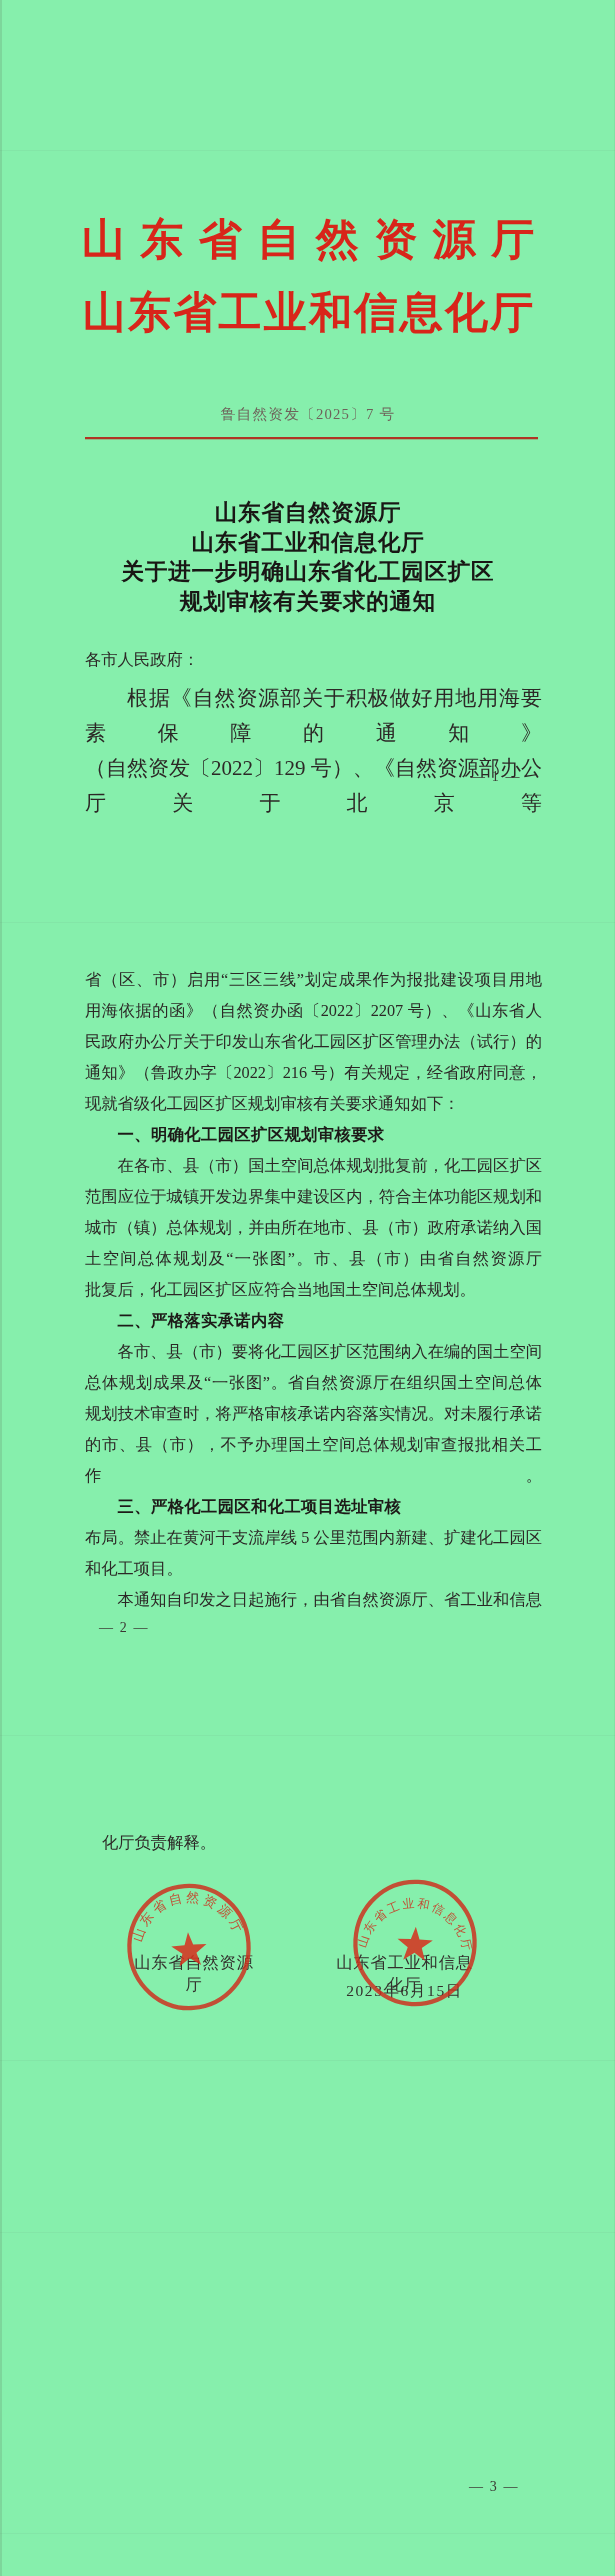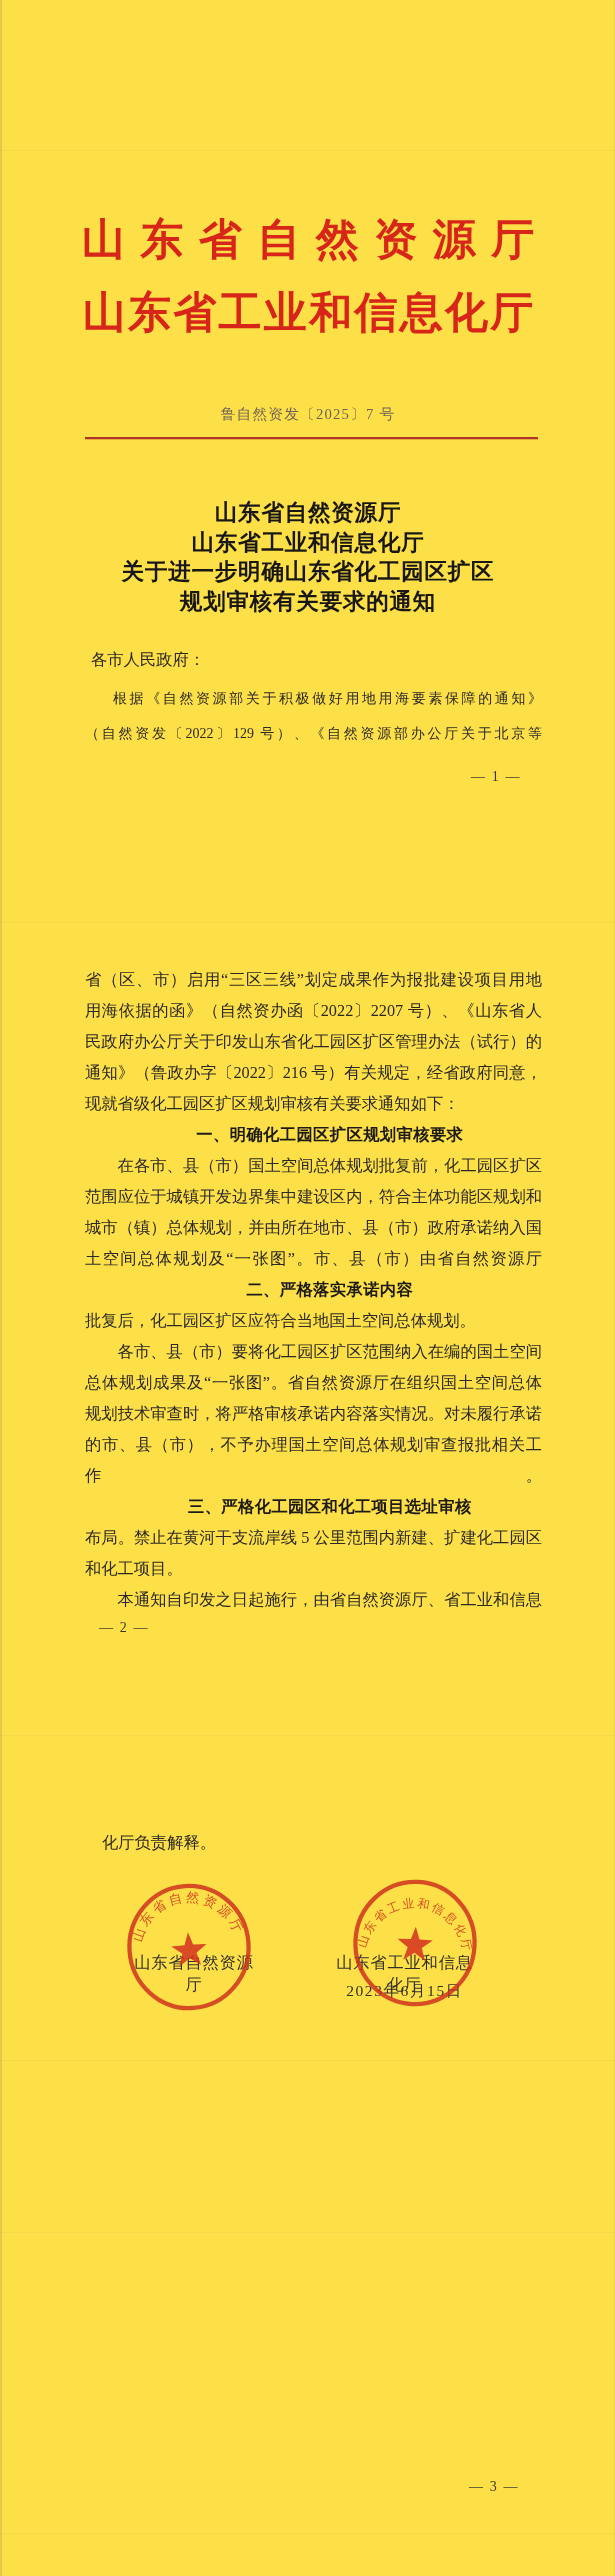--- a/index.html
+++ b/index.html
@@ -1,19 +1,19 @@
 <!DOCTYPE html>
 <html lang="zh" style="font-size:12.4px"><head>
 <meta charset="utf-8">
 <style>
   html,body{margin:0;padding:0;background:#ffffff;}
   .doc{
     position:relative;
     width:616px;height:2576px;
-    background:#fde047;
+    background:#86efac;
     overflow:hidden;
     font-family:"Liberation Serif","DejaVu Serif",serif;
     color:#2f2b28;
   }
   
   .edge{position:absolute;top:0;bottom:0;width:2.3px;}
   .edge-l{left:0;background:rgba(70,62,55,.14);}
   .edge-r{right:0;background:rgba(70,62,55,.07);}
   .scanline{position:absolute;left:0;right:0;height:0.8px;background:rgba(80,75,70,.05);}
 
@@ -27,31 +27,31 @@
     font-size:14.7px;letter-spacing:1.2px;color:#6e625a;}
 
   .redrule{position:absolute;top:437px;left:85px;width:453px;height:2.3px;
     background:#b03524;box-shadow:0 0.8px 0 rgba(176,53,36,.35);}
 
   
   .doctitle{position:absolute;top:498px;left:0;width:100%;text-align:center;
     font-size:22.5px;font-weight:bold;color:#191715;line-height:29.5px;letter-spacing:0.8px;}
 
   
-  .salutation{position:absolute;top:648px;left:91px;width:457px;
+  .salutation{position:absolute;top:648px;left:85px;width:457px;
     font-size:16.3px;line-height:23px;color:#2c2826;}
   .p1body{position:absolute;top:681px;left:85px;width:457px;
-    font-size:14px;line-height:35px;color:#2c2826;}
+    font-size:21px;line-height:35px;color:#2c2826;}
   .p2body{position:absolute;top:964px;left:85px;width:457px;
     font-size:16.3px;line-height:31px;color:#2c2826;}
   .ln{white-space:nowrap;}
   .jf{white-space:normal;text-align:justify;text-align-last:justify;}
   .ind{text-indent:2em;}
   .hd{font-family:"Liberation Sans","DejaVu Sans",sans-serif;
-    font-weight:bold;color:#1d1a18;padding-left:2em;letter-spacing:0.4px;text-align:center;}
+    font-weight:bold;color:#1d1a18;padding-left:2em;letter-spacing:0.4px;}
 
   .pgno{position:absolute;font-size:14px;color:#3b3733;letter-spacing:1.6px;}
   .pg1{top:769px;right:95px;}
   .pg2{top:1620px;left:99px;}
   .pg3{top:2479px;right:97px;}
 
   .p3first{position:absolute;top:1831px;left:85px;width:457px;
     font-size:16.3px;line-height:23px;color:#2c2826;margin-left:17px;}
 
   
@@ -107,22 +107,22 @@
     <div class="ln jf">省（区、市）启用“三区三线”划定成果作为报批建设项目用地</div>
     <div class="ln jf">用海依据的函》（自然资办函〔2022〕2207 号）、《山东省人</div>
     <div class="ln jf">民政府办公厅关于印发山东省化工园区扩区管理办法（试行）的</div>
     <div class="ln jf">通知》（鲁政办字〔2022〕216 号）有关规定，经省政府同意，</div>
     <div class="ln">现就省级化工园区扩区规划审核有关要求通知如下：</div>
     <div class="ln hd">一、明确化工园区扩区规划审核要求</div>
     <div class="ln ind jf">在各市、县（市）国土空间总体规划批复前，化工园区扩区</div>
     <div class="ln jf">范围应位于城镇开发边界集中建设区内，符合主体功能区规划和</div>
     <div class="ln jf">城市（镇）总体规划，并由所在地市、县（市）政府承诺纳入国</div>
     <div class="ln jf">土空间总体规划及“一张图”。市、县（市）由省自然资源厅</div>
+    <div class="ln">批复后，化工园区扩区应符合当地国土空间总体规划。</div>
     <div class="ln hd">二、严格落实承诺内容</div>
-    <div class="ln">批复后，化工园区扩区应符合当地国土空间总体规划。</div>
     <div class="ln ind jf">各市、县（市）要将化工园区扩区范围纳入在编的国土空间</div>
     <div class="ln jf">总体规划成果及“一张图”。省自然资源厅在组织国土空间总体</div>
     <div class="ln jf">规划技术审查时，将严格审核承诺内容落实情况。对未履行承诺</div>
     <div class="ln jf">的市、县（市），不予办理国土空间总体规划审查报批相关工作。</div>
     <div class="ln hd">三、严格化工园区和化工项目选址审核</div>
     <div class="ln jf">布局。禁止在黄河干支流岸线 5 公里范围内新建、扩建化工园区</div>
     <div class="ln">和化工项目。</div>
     <div class="ln ind jf">本通知自印发之日起施行，由省自然资源厅、省工业和信息</div>
   </div>
   <div class="pgno pg2">— 2 —</div>

